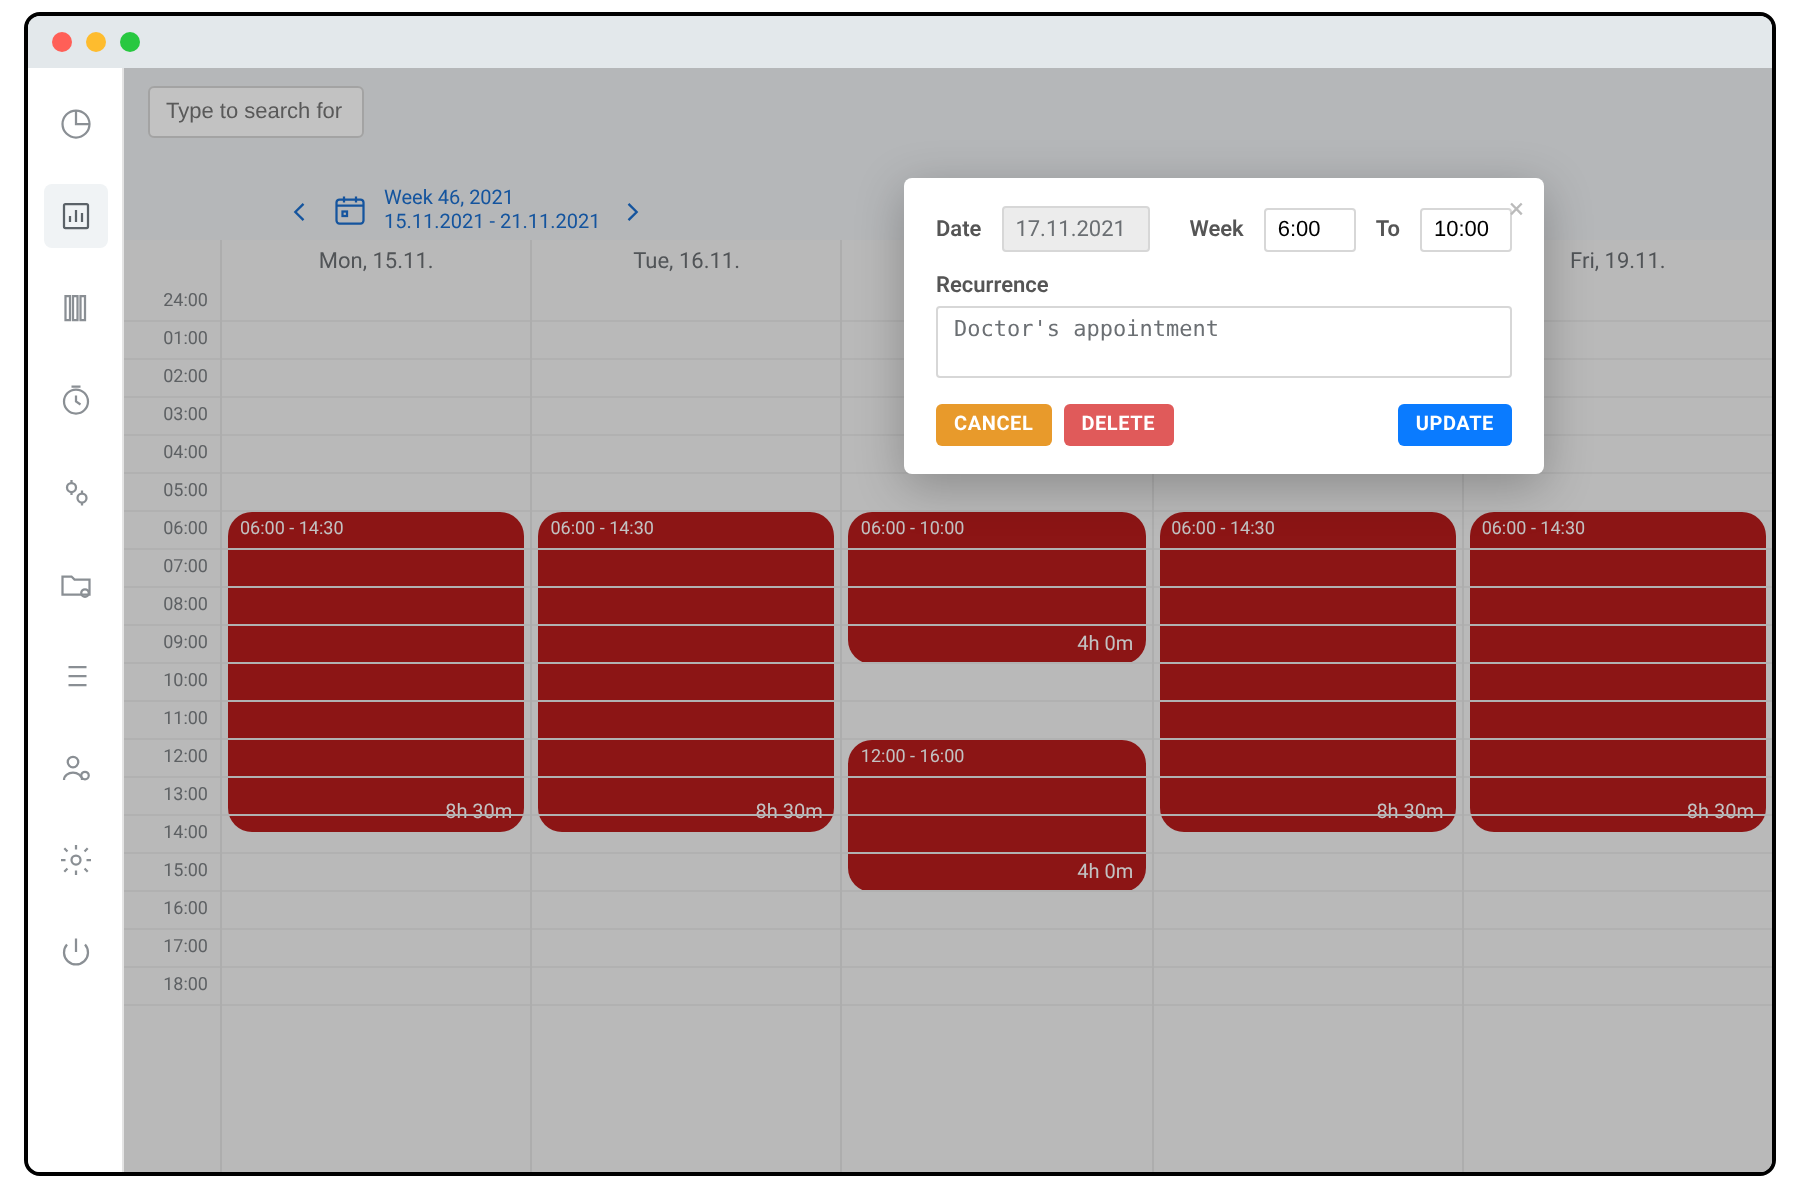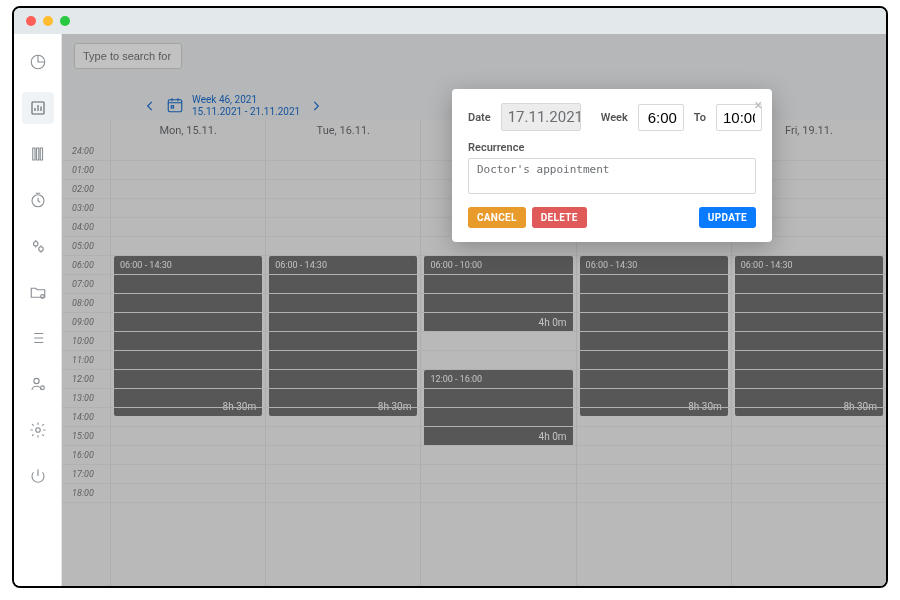--- a/index.html
+++ b/index.html
@@ -131,50 +131,49 @@
     left: 0; right: 0; top: 22px; bottom: 0;
   }
   .hourcol {
     position: absolute;
     left: 0; top: 0; bottom: 0; width: 48px;
   }
   .hourcol .hc {
     height: 19px;
     font-size: 9px;
     color: #7b7f83;
-    text-align: center;
+    text-align: right;
     padding-right: 6px;
     line-height: 19px;
     border-bottom: 1px solid #e9e9e9;
-    font-style: italic;
   }
   .daycols {
     position: absolute;
     left: 48px; right: 0; top: 0; bottom: 0;
     display: flex;
   }
   .daycol {
     flex: 1;
     position: relative;
     border-left: 1px solid #e4e4e4;
   }
   .daycol .slot {
     position: absolute;
     left: 0; right: 0;
     border-bottom: 1px solid #e9e9e9;
   }
 
   .event {
     position: absolute;
     left: 3px; right: 3px;
-    background: #737373;
+    background: #b91c1c;
     color: #fff;
     font-size: 9px;
     padding: 4px 6px;
-    border-radius: 2px;
+    border-radius: 12px;
   }
   .event .etime { }
   .event .edur {
     position: absolute;
     right: 6px; bottom: 4px;
     font-size: 10px;
   }
 
   
   .dim {
@@ -209,23 +208,22 @@
     align-items: center;
     gap: 10px;
     font-size: 11px;
     color: #555;
     margin-bottom: 10px;
   }
   .formrow .lbl { font-weight: 600; color:#555; }
   .forminput {
     border: 1px solid #d7d7d7;
     padding: 4px 6px;
-    font-size: 15px;
+    font-size: 11px;
     border-radius: 2px;
-    text-align: right;
   }
   .forminput.readonly { background: #ececec; color:#6b6f73; width: 80px; }
   .forminput.small { width: 46px; }
   .sectlabel { font-size: 11px; font-weight: 600; color:#555; margin-bottom: 4px; }
   .btn {
     display: inline-block;
     font-size: 10px;
     font-weight: 700;
     color: #fff;
     padding: 5px 9px;

